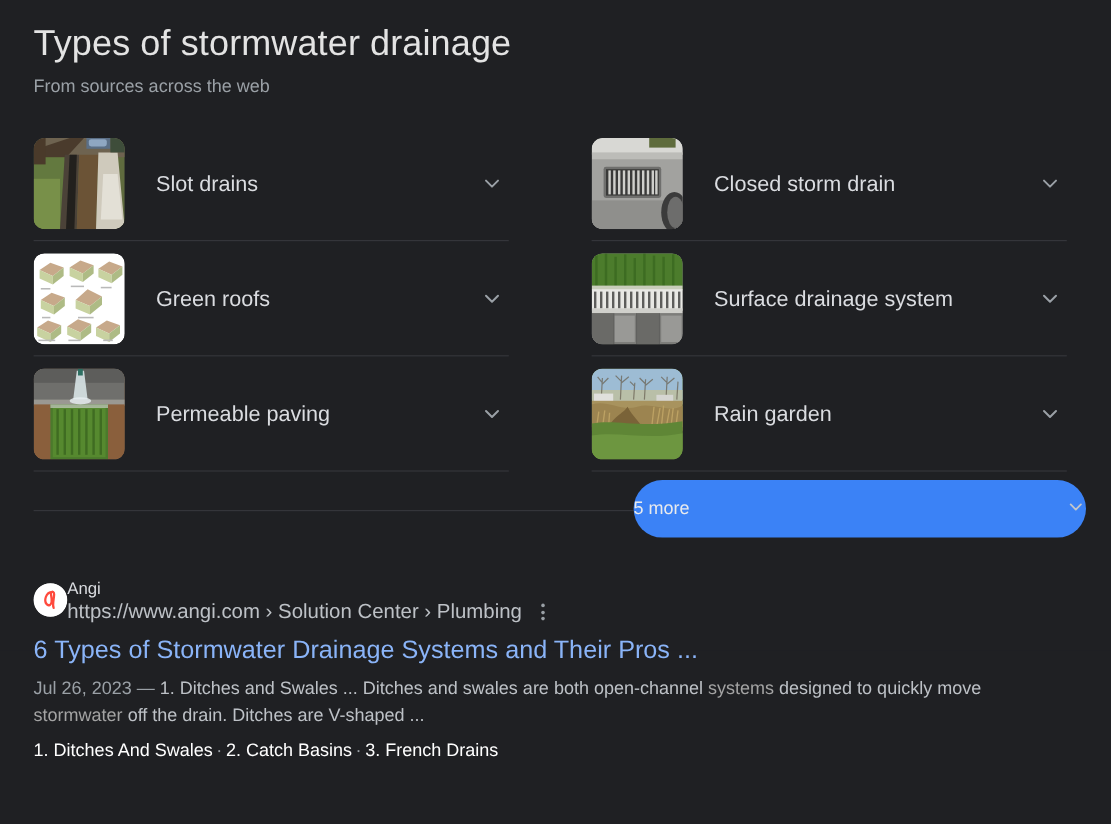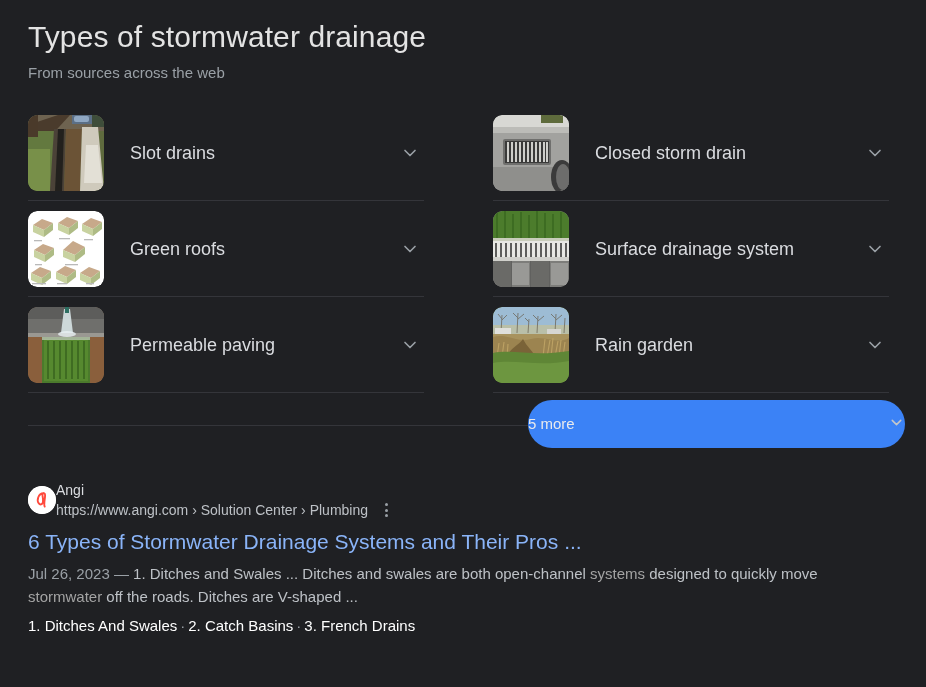--- a/index.html
+++ b/index.html
@@ -163,21 +163,21 @@
     color: #dadce0;
   }
 
   .url-line {
     display: flex;
     align-items: center;
     gap: 9px;
   }
 
   .site-url {
-    font-size: 14px;
+    font-size: 17px;
     line-height: 18px;
     color: #bdc1c6;
     white-space: nowrap;
   }
 
   .kebab {
     width: 18px;
     height: 18px;
     display: flex;
     flex-direction: column;
@@ -554,21 +554,21 @@
               <i></i>
               <i></i>
           </div>
         </div>
       </div>
     </div>
 
     <div class="result-title">6 Types of Stormwater Drainage Systems and Their Pros ...</div>
 
     <div class="snippet">
-      <span class="date">Jul 26, 2023</span><span class="date">&nbsp;</span><span class="date">—</span><span>&nbsp;</span><span>1. Ditches and Swales ... Ditches and swales are both open-channel </span><b>systems</b><span> designed to quickly move </span><b>stormwater</b><span> off the roads. Ditches are V-shaped ...</span>
+      <span class="date">Jul 26, 2023</span><span class="date">&nbsp;</span><span class="date">—</span><span>&nbsp;</span><span>1. Ditches and Swales ... Ditches and swales are both open-channel </span><b>systems</b><span> designed to quickly move </span><b>stormwater</b><span> off the drain. Ditches are V-shaped ...</span>
     </div>
 
     <div class="sitelinks">
       <a>1. Ditches And Swales</a><span class="sep">·</span><a>2. Catch Basins</a><span class="sep">·</span><a>3. French Drains</a>
     </div>
   </div>
 
 </div>
 
 </body></html>

